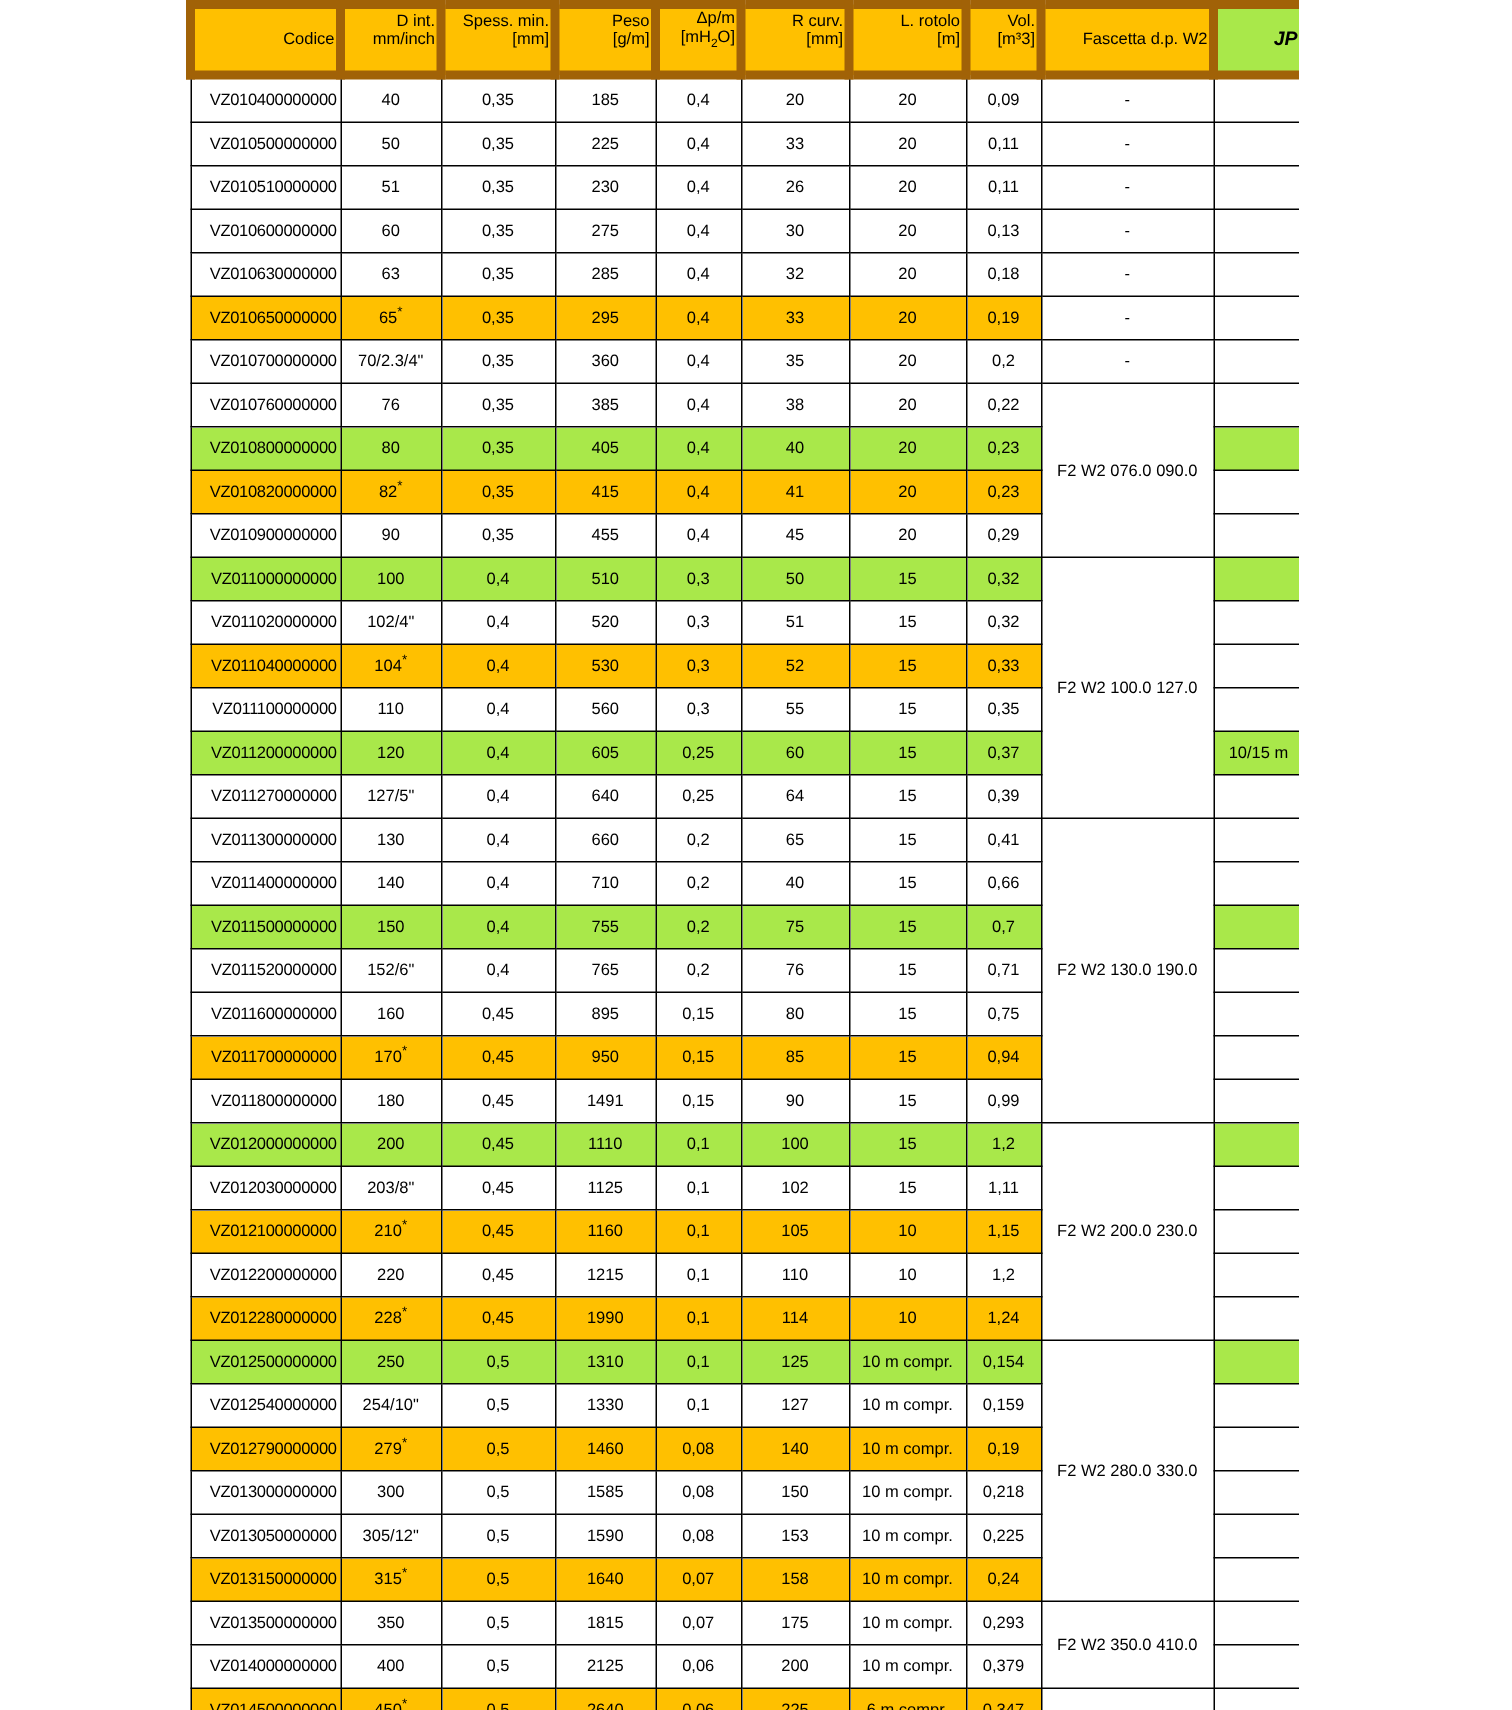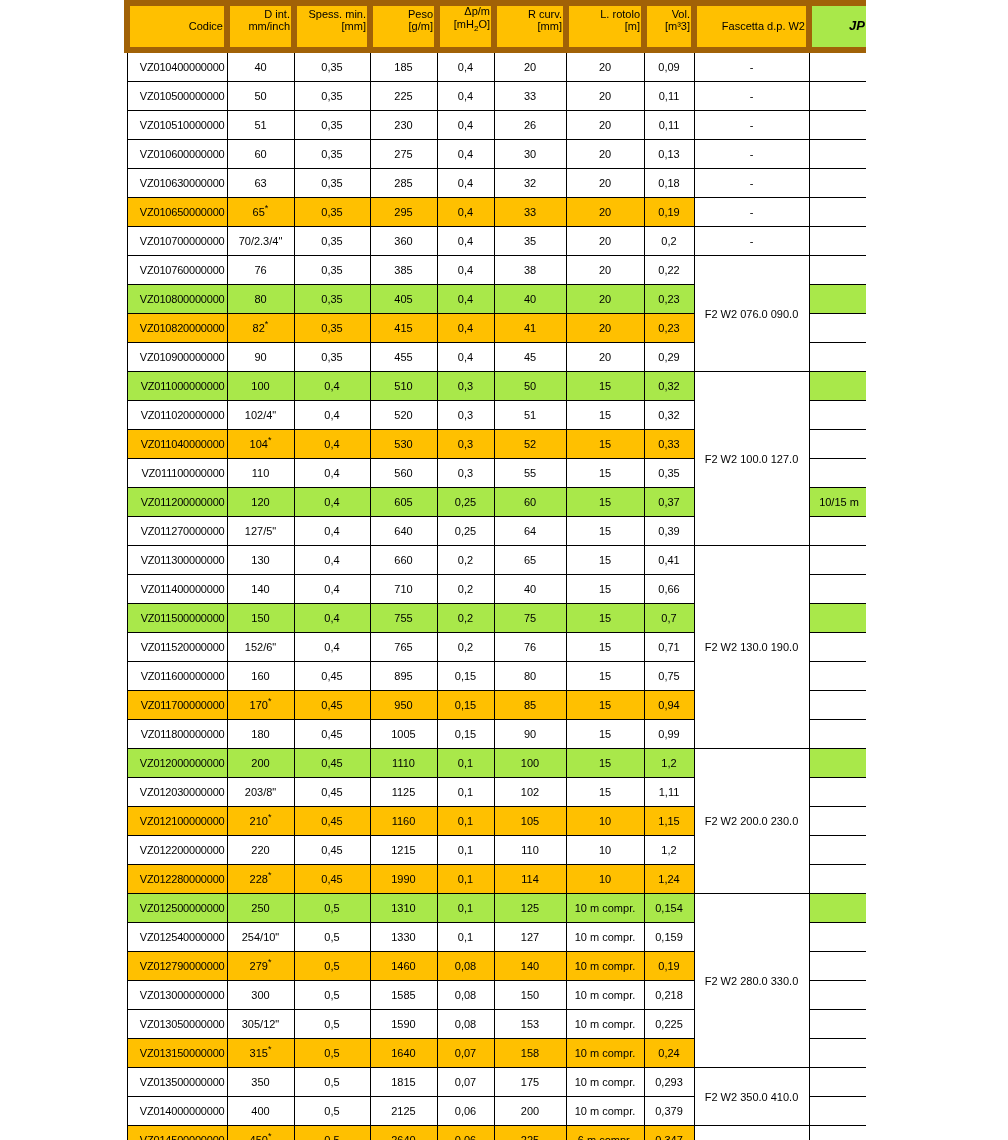--- a/index.html
+++ b/index.html
@@ -426,21 +426,21 @@
           <td>0,15</td>
           <td>85</td>
           <td>15</td>
           <td>0,94</td>
           <td class="bg-white"></td>
         </tr>
         <tr class="r-white">
           <td class="code">VZ011800000000</td>
           <td>180</td>
           <td>0,45</td>
-          <td>1005</td>
+          <td>1491</td>
           <td>0,15</td>
           <td>90</td>
           <td>15</td>
           <td>0,99</td>
           <td class="bg-white"></td>
         </tr>
         <tr class="r-green">
           <td class="code">VZ012000000000</td>
           <td>200</td>
           <td>0,45</td>

